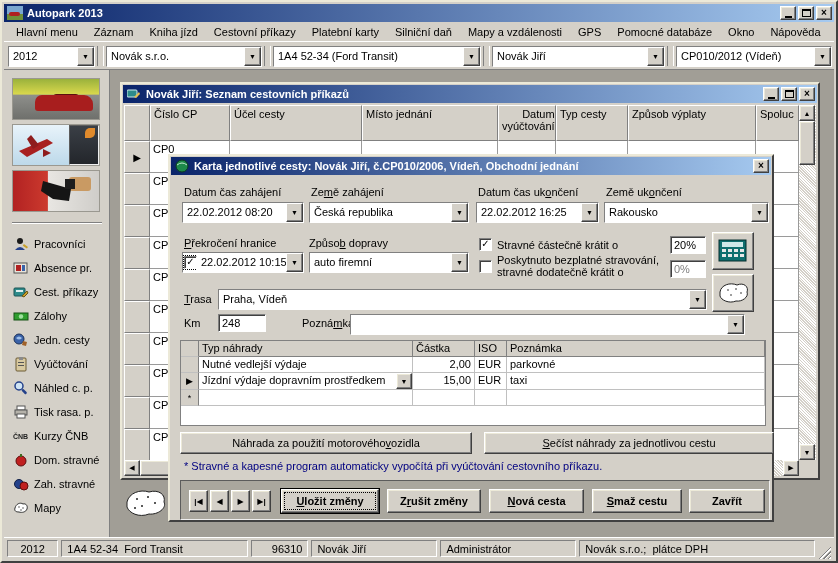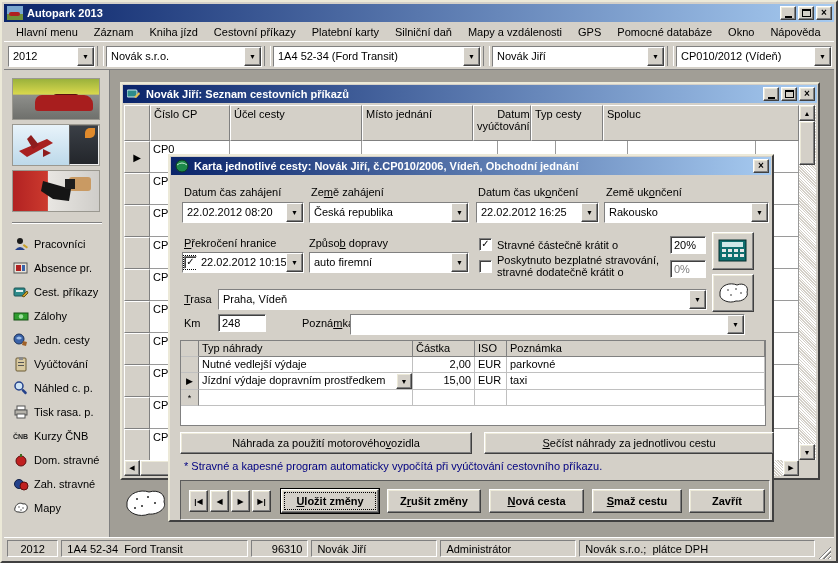--- a/index.html
+++ b/index.html
@@ -347,23 +347,24 @@
               </span>
             <span class="winbtn r">×</span>
           </span>
         </div>
 
         <div class="lw-content">
           <div class="lw-header">
             <div class="hcell" style="width:26px"></div>
             <div class="hcell" style="width:80px">Číslo CP</div>
             <div class="hcell" style="width:132px">Účel cesty</div>
-            <div class="hcell" style="width:111px">Místo jednání</div>
+            <div class="hcell" style="width:136px">Místo jednání</div>
             <div class="hcell" style="width:58px">Datum vyúčtování</div>
             <div class="hcell" style="width:72px">Typ cesty</div>
+            <div class="hcell" style="width:128px">Způsob výplaty</div>
             <div class="hcell" style="flex:1">Spoluc</div>
           </div>
           <div class="lw-row">
             <div class="selcell">▶</div>
             <div class="dcell" style="width:80px">CP0</div>
             <div class="dcell" style="width:132px"></div>
               <div class="dcell" style="width:136px"></div>
             <div class="dcell" style="width:58px"></div>
               <div class="dcell" style="width:72px"></div>
             <div class="dcell" style="width:128px"></div>

